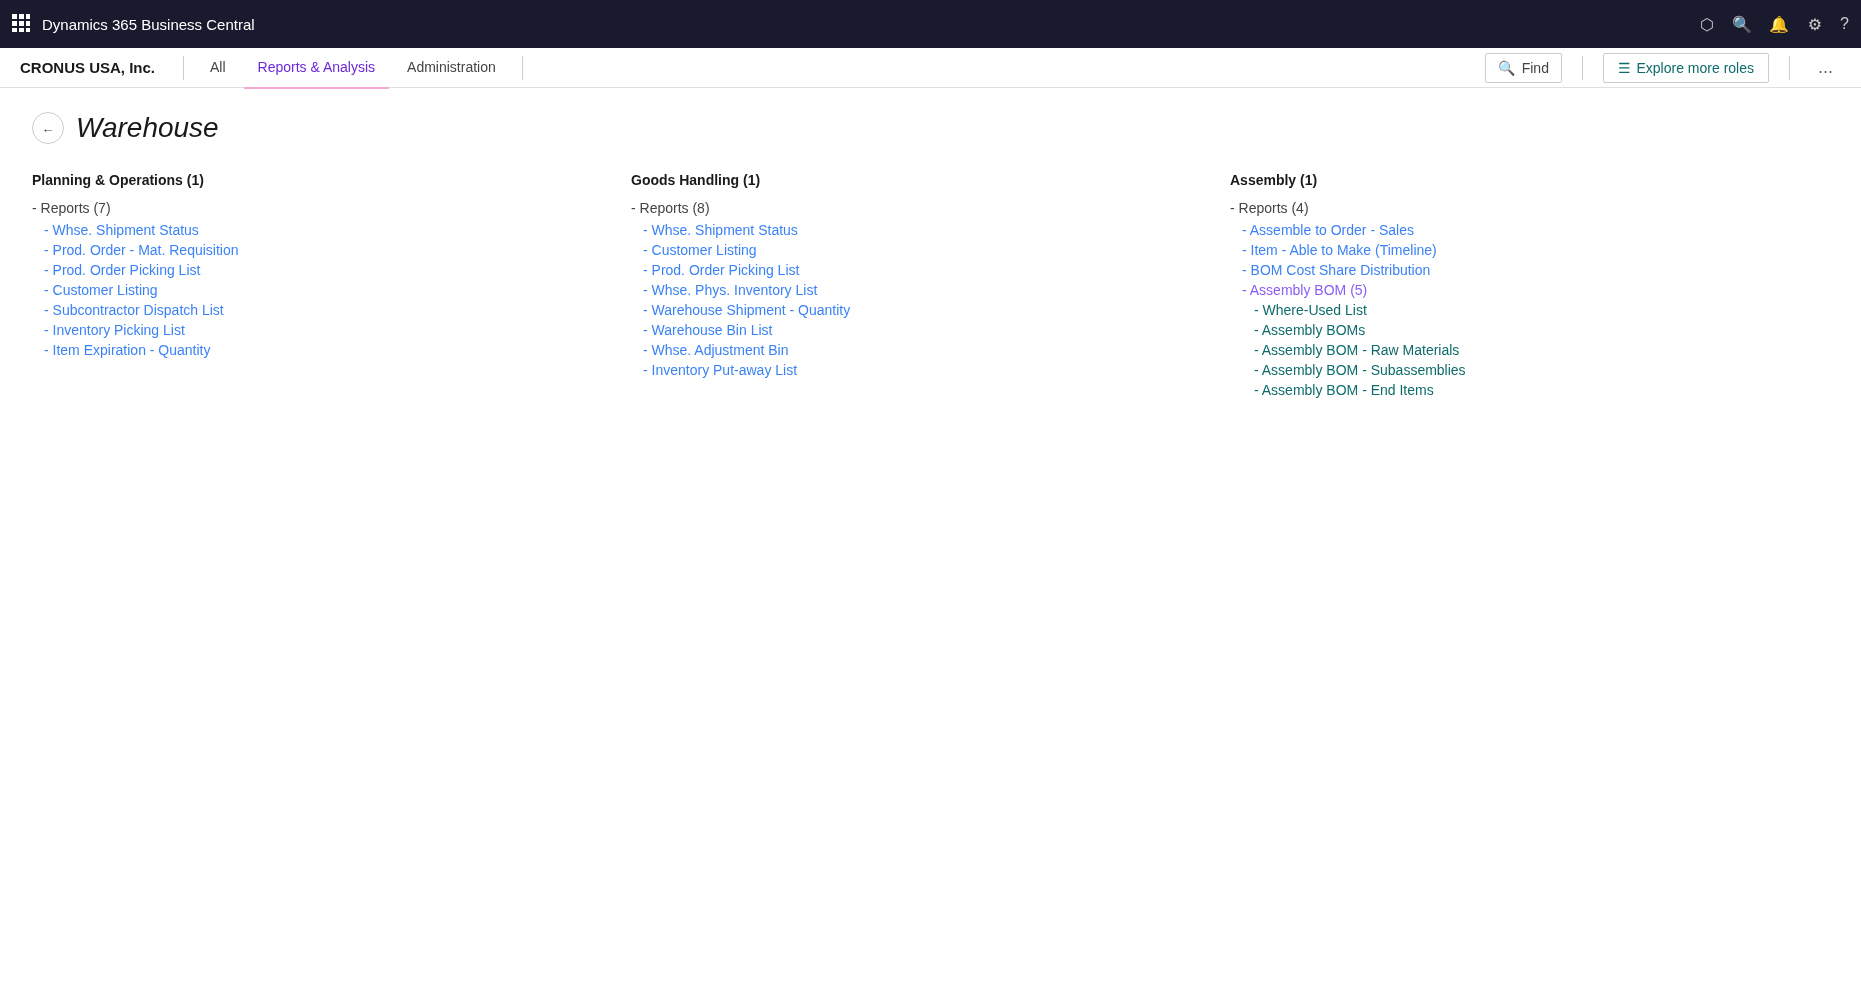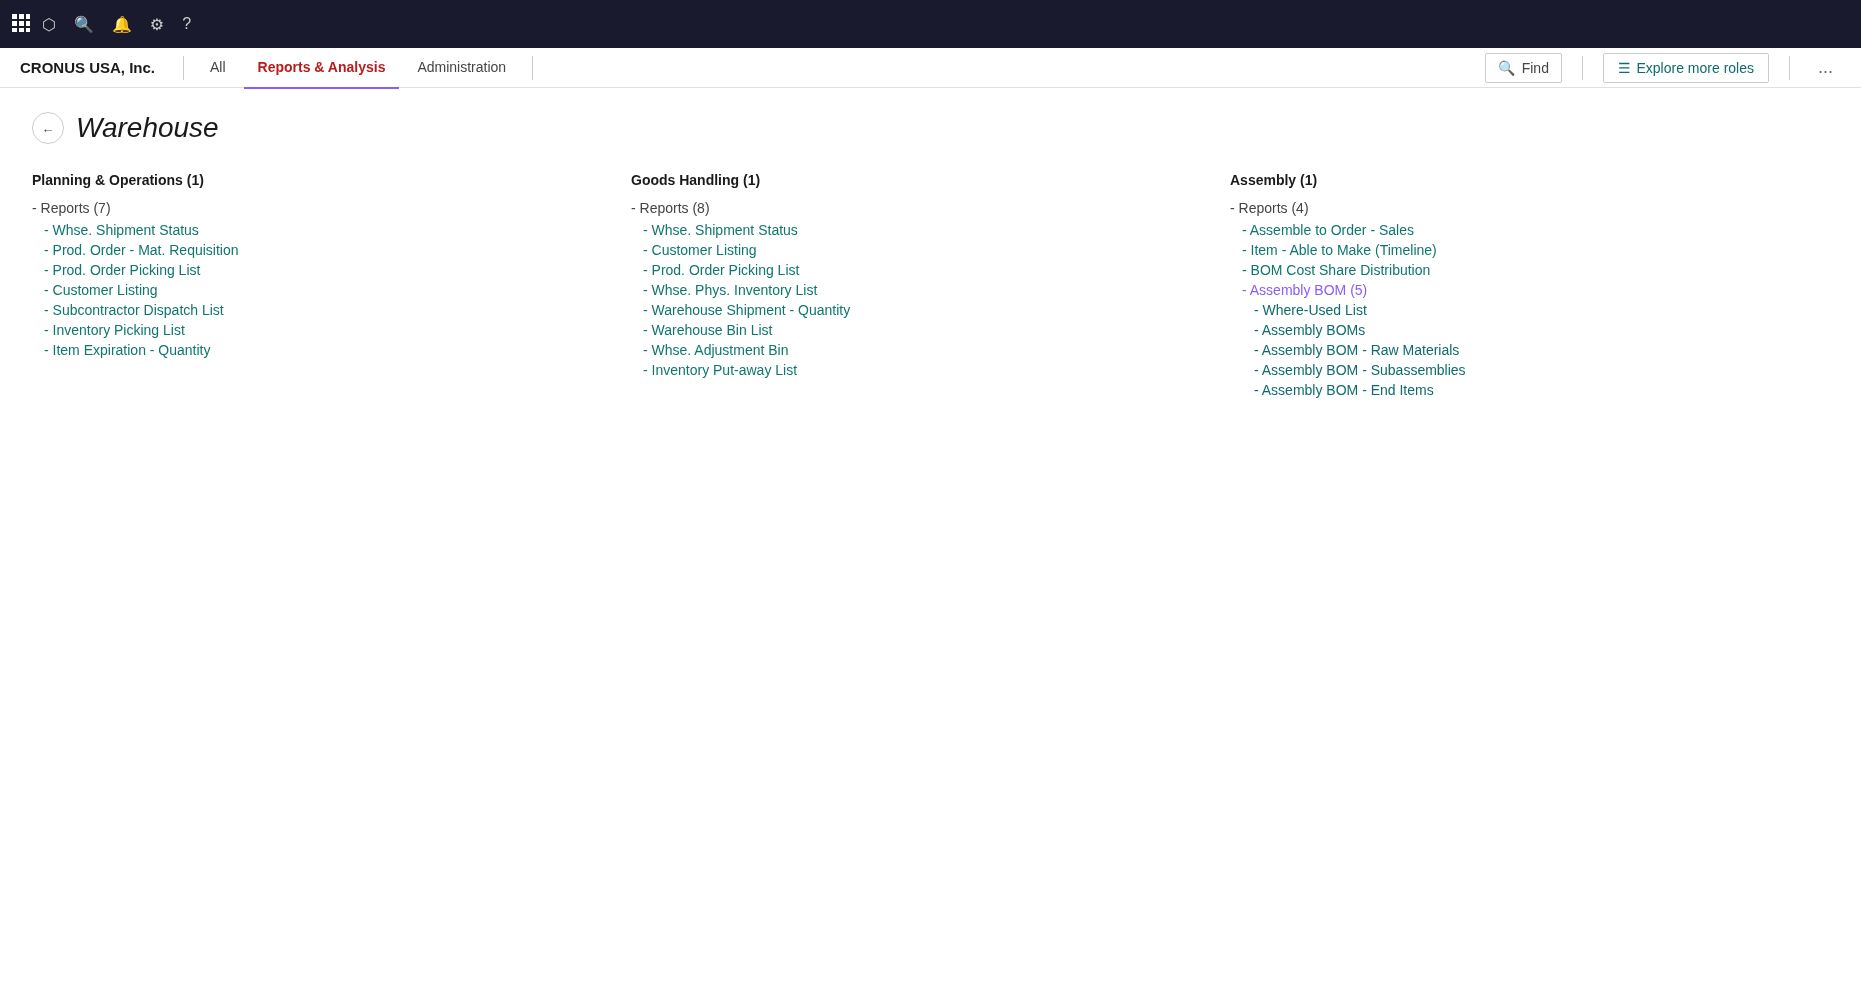--- a/index.html
+++ b/index.html
@@ -63,23 +63,23 @@
     }
     .sub-nav-item {
       padding: 12px 14px;
       color: #444;
       cursor: pointer;
       font-size: 14px;
       border-bottom: 2px solid transparent;
       white-space: nowrap;
     }
     .sub-nav-item.active {
-      color: #b91c1c;
-      border-bottom: 2px solid #8b5cf6;
-      font-weight: 700;
+      color: #6d28d9;
+      border-bottom: 2px solid #f9a8d4;
+      font-weight: 400;
     }
     .sub-nav-right {
       margin-left: auto;
       display: flex;
       align-items: center;
       gap: 8px;
     }
     .find-btn {
       display: flex;
       align-items: center;
@@ -158,21 +158,21 @@
       font-size: 14px;
       margin-bottom: 2px;
     }
     .sub-section-title {
       color: #444;
       font-size: 14px;
       margin-bottom: 4px;
       margin-top: 12px;
     }
     .list-item {
-      color: #0f766e;
+      color: #3b82f6;
       font-size: 14px;
       cursor: pointer;
       padding: 2px 0 2px 12px;
       display: block;
     }
     .sub-section-group {
       margin-bottom: 4px;
     }
     .sub-list-item {
       color: #0f6b6b;
@@ -199,20 +199,21 @@
         <rect x="7" y="0" width="5" height="5"></rect>
         <rect x="14" y="0" width="5" height="5"></rect>
       <rect x="0" y="7" width="5" height="5"></rect>
         <rect x="7" y="7" width="5" height="5"></rect>
         <rect x="14" y="7" width="5" height="5"></rect>
       <rect x="0" y="14" width="5" height="5"></rect>
         <rect x="7" y="14" width="5" height="5"></rect>
         <rect x="14" y="14" width="5" height="5"></rect>
     </svg>
   </span>
+  <span class="top-bar-title">Dynamics 365 Business Central</span>
   <div class="top-bar-icons">
     <span class="top-bar-icon">⬡</span>
     <span class="top-bar-icon">🔍</span>
     <span class="top-bar-icon">🔔</span>
     <span class="top-bar-icon">⚙</span>
     <span class="top-bar-icon">?</span>
   </div>
 </div>
 
 <div class="sub-nav">

